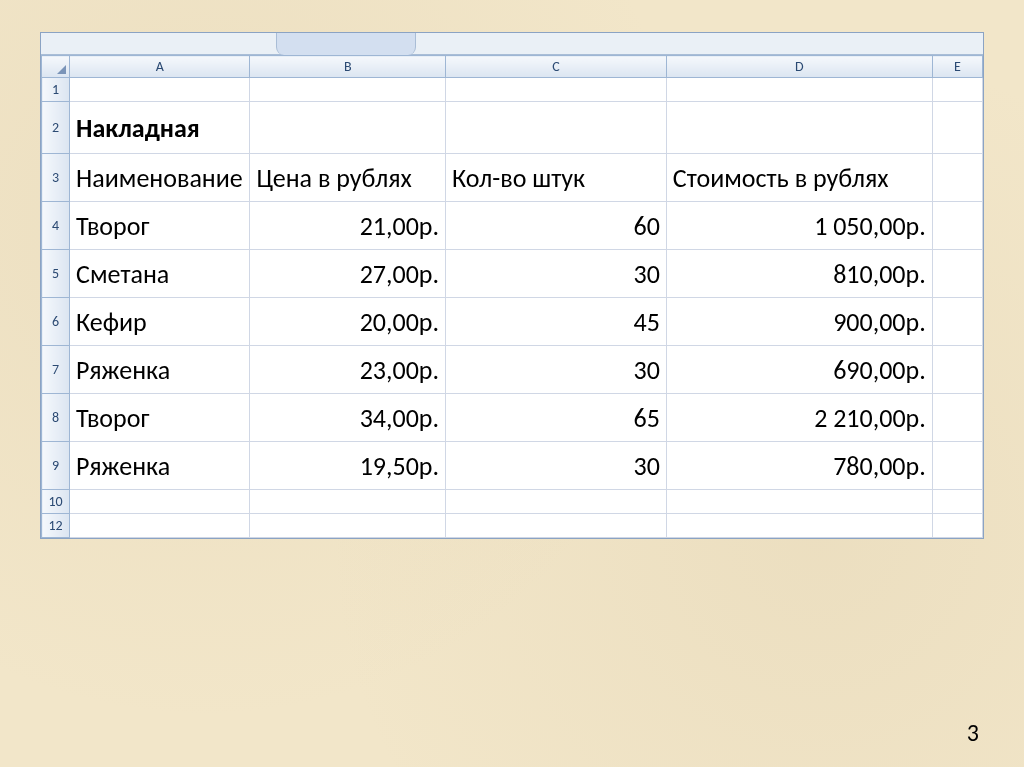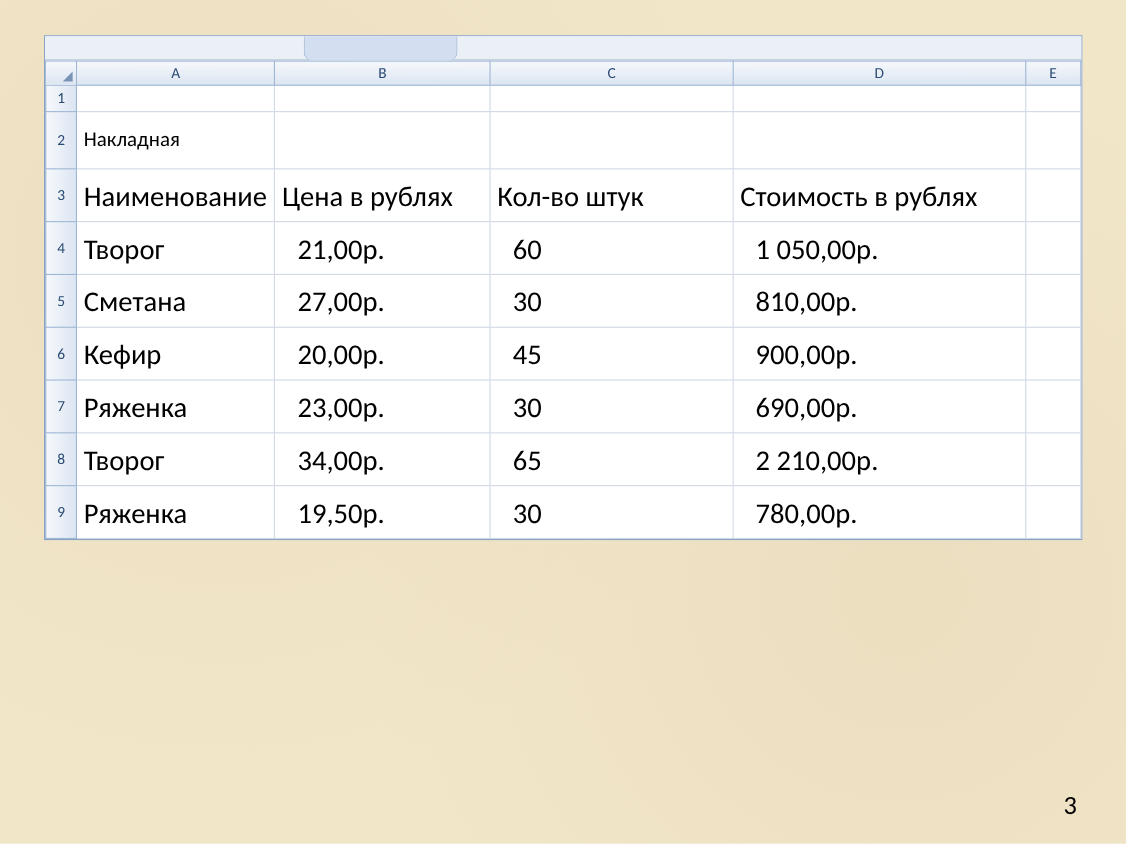--- a/index.html
+++ b/index.html
@@ -92,25 +92,26 @@
       font-size: 26px;
       color: #000;
       height: 48px;
       vertical-align: middle;
     }
     .cell-small {
       height: 24px;
       font-size: 14px;
     }
     .cell-title {
-      font-size: 19px;
-      font-weight: normal;
+      font-size: 26px;
+      font-weight: bold;
       height: 52px;
     }
     .right {
+      text-align: right;
       padding-left: 20px;
     }
     .page-number {
       position: absolute;
       bottom: 20px;
       right: 45px;
       font-size: 24px;
       color: #000;
     }
   </style>
@@ -196,17 +197,33 @@
       <td class="cell"></td>
     </tr>
     <tr>
       <th class="row-header">9</th>
       <td class="cell">Ряженка</td>
       <td class="cell right">19,50р.</td>
       <td class="cell right">30</td>
       <td class="cell right">780,00р.</td>
       <td class="cell"></td>
     </tr>
+    <tr>
+      <th class="row-header">10</th>
+      <td class="cell cell-small"></td>
+      <td class="cell cell-small"></td>
+      <td class="cell cell-small"></td>
+      <td class="cell cell-small"></td>
+      <td class="cell cell-small"></td>
+    </tr>
+    <tr>
+      <th class="row-header">12</th>
+      <td class="cell cell-small"></td>
+      <td class="cell cell-small"></td>
+      <td class="cell cell-small"></td>
+      <td class="cell cell-small"></td>
+      <td class="cell cell-small"></td>
+    </tr>
   </tbody>
     </table>
 </div>
 
 <div class="page-number">3</div>
 
 </body></html>

